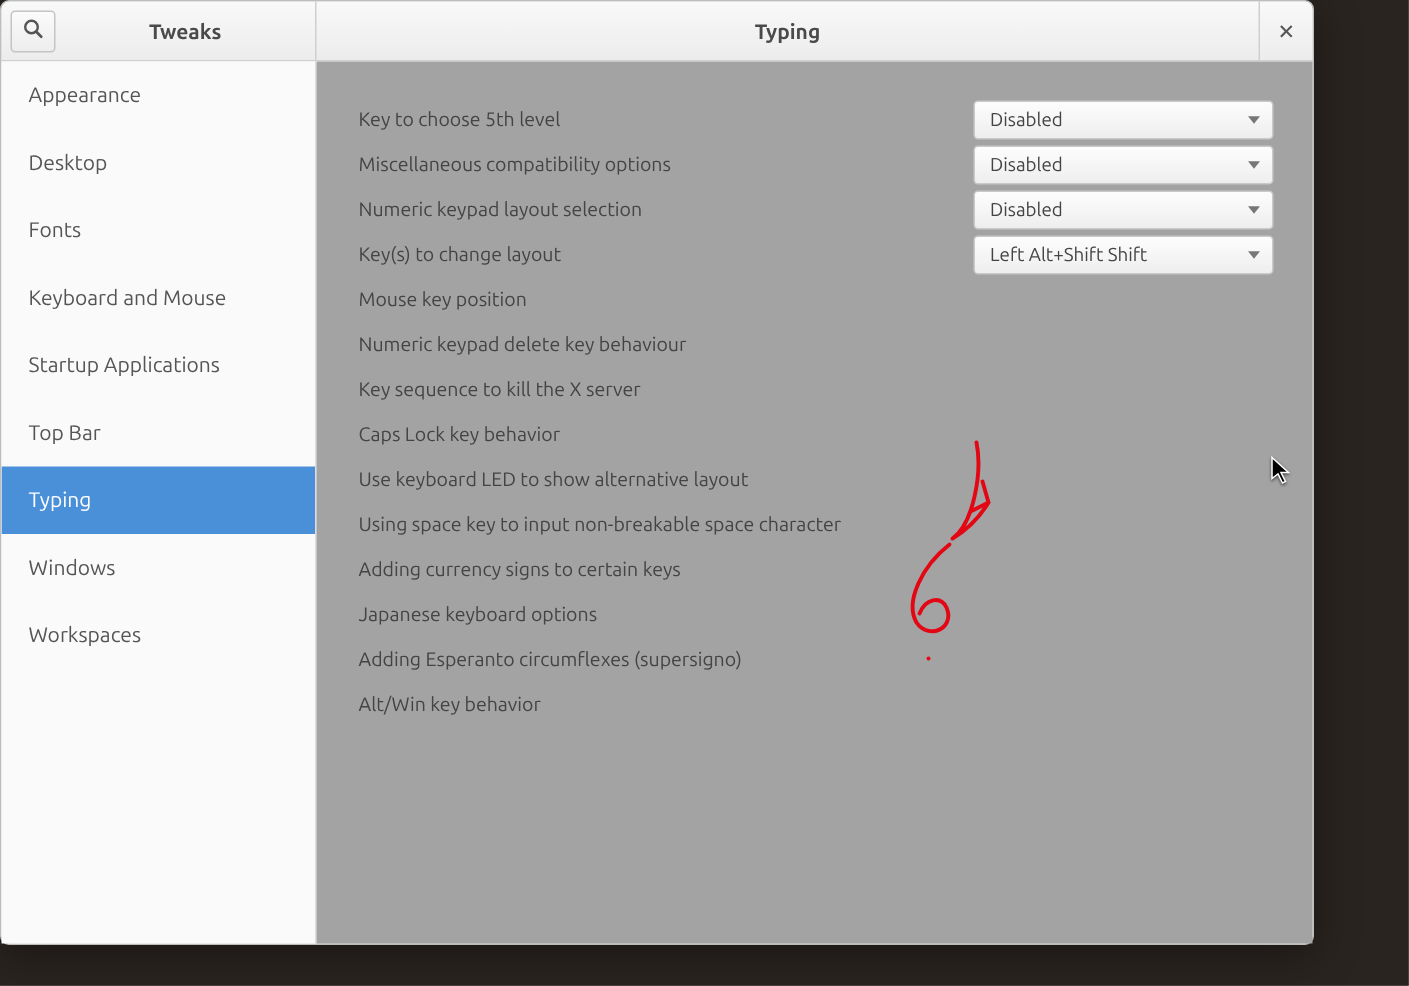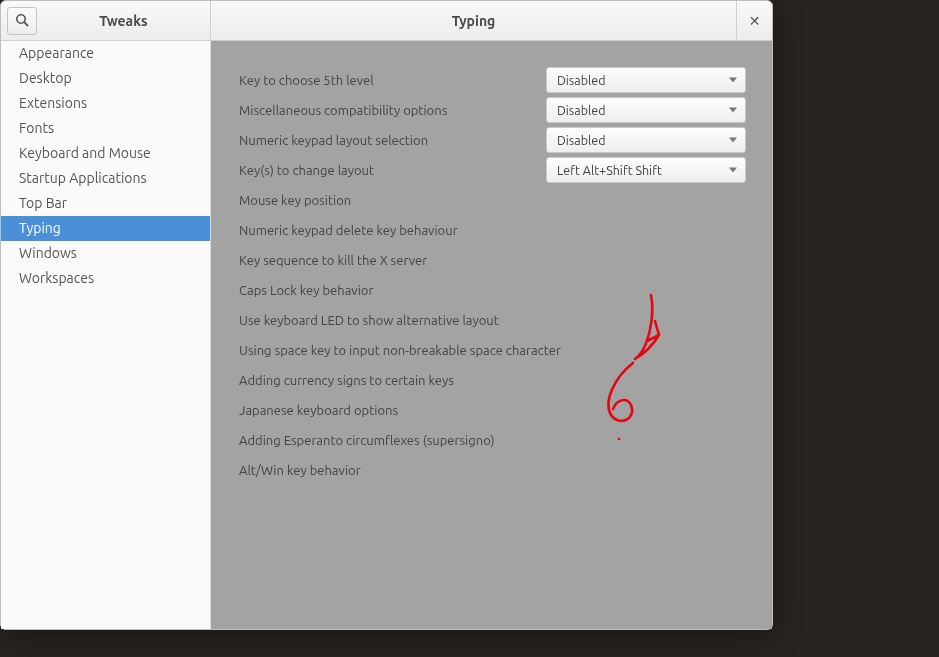--- a/index.html
+++ b/index.html
@@ -1,18 +1,18 @@
 <!DOCTYPE html>
 <html><head>
 <meta charset="utf-8">
 <style>
   * { box-sizing: border-box; margin: 0; padding: 0; }
   html, body { width: 939px; height: 657px; overflow: hidden; font-family: Ubuntu, Cantarell, "Segoe UI", sans-serif; color: #555; background:#2a2420; }
   .window {
-    position: absolute; left: 0; top: 0; width: 773px; height: 630px;
+    position: absolute; left: 0; top: 0; width: 876px; height: 630px;
     background: #f7f7f7; border: 1px solid #bdbdbd; border-radius: 6px;
     box-shadow: 0 6px 30px rgba(0,0,0,.4);
     display: flex; flex-direction: column;
   }
   
   .titlebar {
     height: 40px; border-bottom: 1px solid #cfcfcf;
     display: flex; align-items: stretch;
     background: linear-gradient(#f9f9f9,#ececec);
     border-top-left-radius:6px; border-top-right-radius:6px;
@@ -32,21 +32,21 @@
     width: 36px; display:flex; align-items:center; justify-content:center;
     border-left:1px solid #cfcfcf; cursor:pointer; color:#555; font-size:14px;
   }
   
   .body { flex:1; display:flex; min-height:0; }
   .sidebar {
     width: 210px; border-right:1px solid #ddd; background:#fafafa;
     overflow-y:auto;
   }
   .side-item {
-    padding: 4px 18px; font-size:14px; color:#555; cursor:pointer;
+    padding: 14px 18px; font-size:14px; color:#555; cursor:pointer;
     border-bottom: 1px solid rgba(0,0,0,0);
   }
   .side-item.active { background:#4a90d9; color:#fff; }
   .content {
     flex:1; position:relative; background:#a3a3a3; overflow:hidden;
     padding: 24px 26px 24px 28px;
   }
   .row {
     display:flex; align-items:center; height:30px; font-size:13px; color:#444;
   }
@@ -102,21 +102,20 @@
     <div class="title-center">Typing</div>
     <div class="close-btn">
       <span>✕</span>
     </div>
   </div>
 
   <div class="body">
     <div class="sidebar" id="sidebar">
         <div class="side-item">Appearance</div>
         <div class="side-item">Desktop</div>
-        <div class="side-item">Extensions</div>
         <div class="side-item">Fonts</div>
         <div class="side-item">Keyboard and Mouse</div>
         <div class="side-item">Startup Applications</div>
         <div class="side-item">Top Bar</div>
         <div class="side-item active">Typing</div>
         <div class="side-item">Windows</div>
         <div class="side-item">Workspaces</div>
       </div>
     <div class="content">
       <div id="rows">

